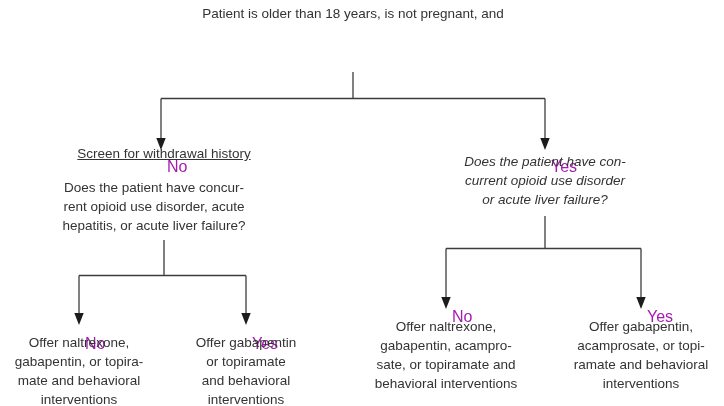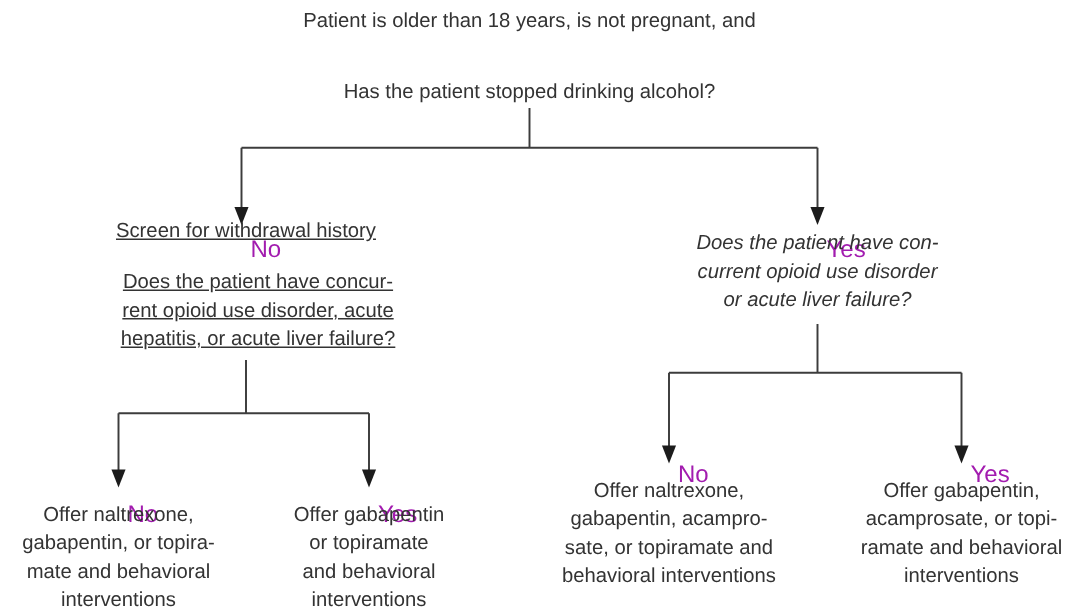--- a/index.html
+++ b/index.html
@@ -73,27 +73,26 @@
 
     <line x1="545" y1="216" x2="545" y2="248.5"></line>
     <line x1="446" y1="248.5" x2="641" y2="248.5"></line>
     <line x1="446" y1="248.5" x2="446" y2="300"></line>
     <polygon points="446,309 441.3,297 450.7,297"></polygon>
     <line x1="641" y1="248.5" x2="641" y2="300"></line>
     <polygon points="641,309 636.3,297 645.7,297"></polygon>
   </svg>
 
   <div class="node" style="left:120px; top:4px; width:466px;">Patient is older than 18 years, is not pregnant, and</div>
-  <div class="node" style="left:120px; top:51px; width:466px;">Has the patient stopped drinking alcohol?</div>
 
   <div class="edge-label" style="left:167px; top:111px;">No</div>
   <div class="edge-label" style="left:551px; top:111px;">Yes</div>
 
   <div class="node" style="left:34px; top:144px; width:260px;text-decoration:underline;">Screen for withdrawal history</div>
-  <div class="node" style="left:42px; top:178px; width:260px;text-decoration:underline;">Does the patient have concur-
+  <div class="node" style="left:24px; top:178px; width:260px;">Does the patient have concur-
 rent opioid use disorder, acute
 hepatitis, or acute liver failure?</div>
 
   <div class="node" style="left:425px; top:152px; width:240px;font-style:italic;">Does the patient have con-
 current opioid use disorder
 or acute liver failure?</div>
 
   <div class="edge-label" style="left:85px; top:288px;">No</div>
   <div class="edge-label" style="left:252px; top:288px;">Yes</div>
 

